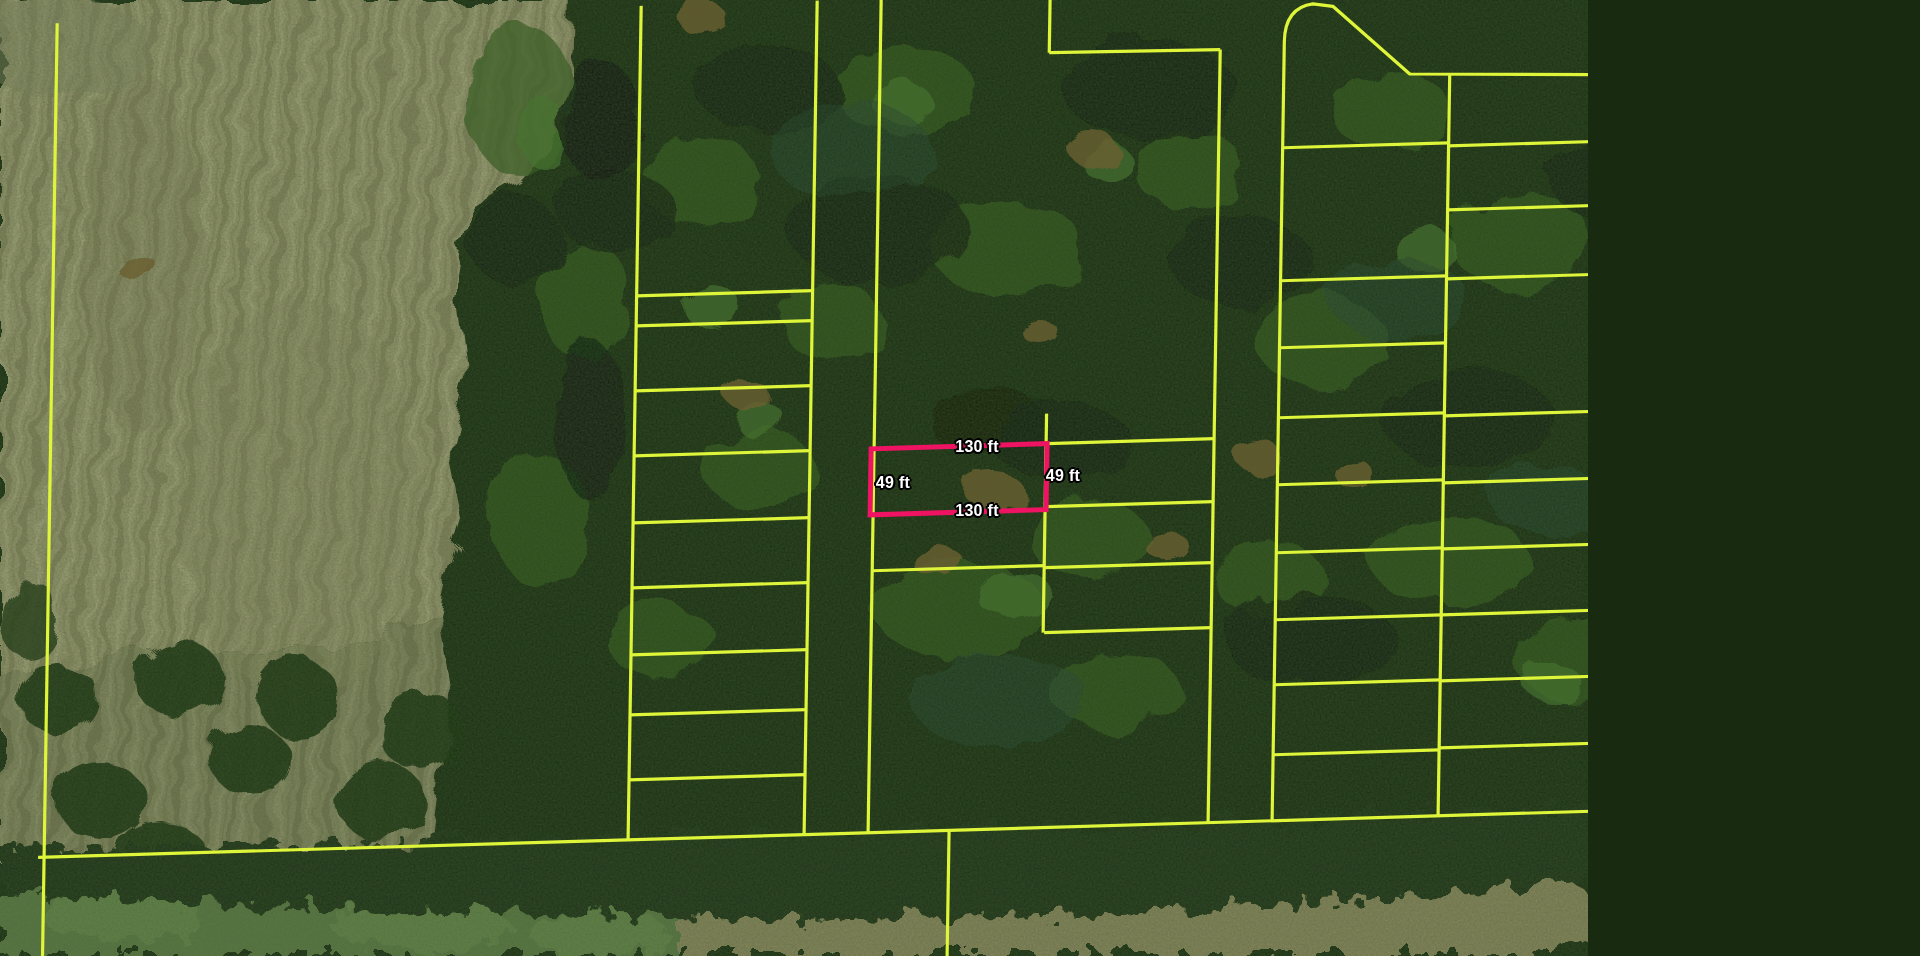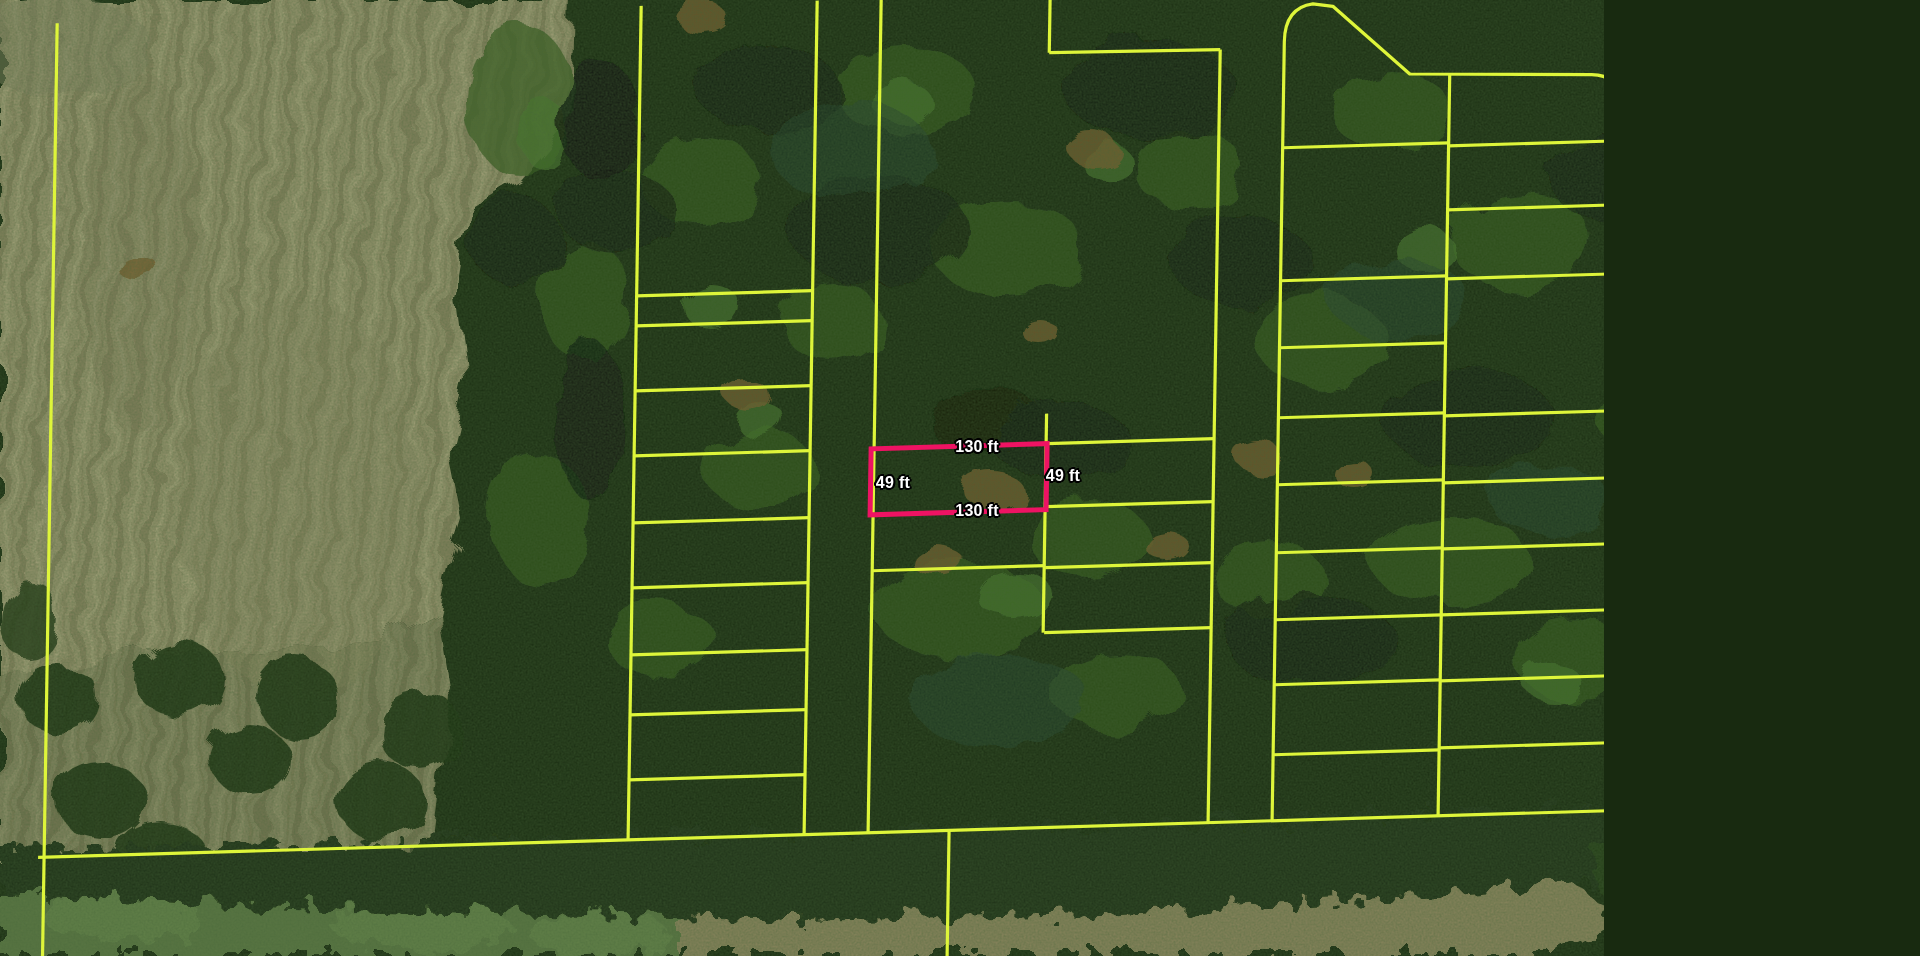--- a/index.html
+++ b/index.html
@@ -1,17 +1,17 @@
 <!DOCTYPE html>
 <html><head>
 <meta charset="utf-8">
 <style>
   html,body{margin:0;padding:0;background:#182a10;}
   body{width:1920px;height:956px;overflow:hidden;font-family:"Liberation Sans",sans-serif;}
-  .stage{position:relative;width:1588px;height:956px;overflow:hidden;padding-left:16px;}
+  .stage{position:relative;width:1588px;height:956px;overflow:hidden;}
   .stage svg{position:absolute;left:0;top:0;display:block;}
   #labels{position:absolute;left:0;top:0;width:100%;height:100%;pointer-events:none;}
   .dim-label{
     position:absolute;
     transform:translate(-50%,-50%);
     font-family:"Liberation Sans",sans-serif;
     font-size:16px;
     font-weight:bold;
     letter-spacing:.3px;
     color:#fff;

